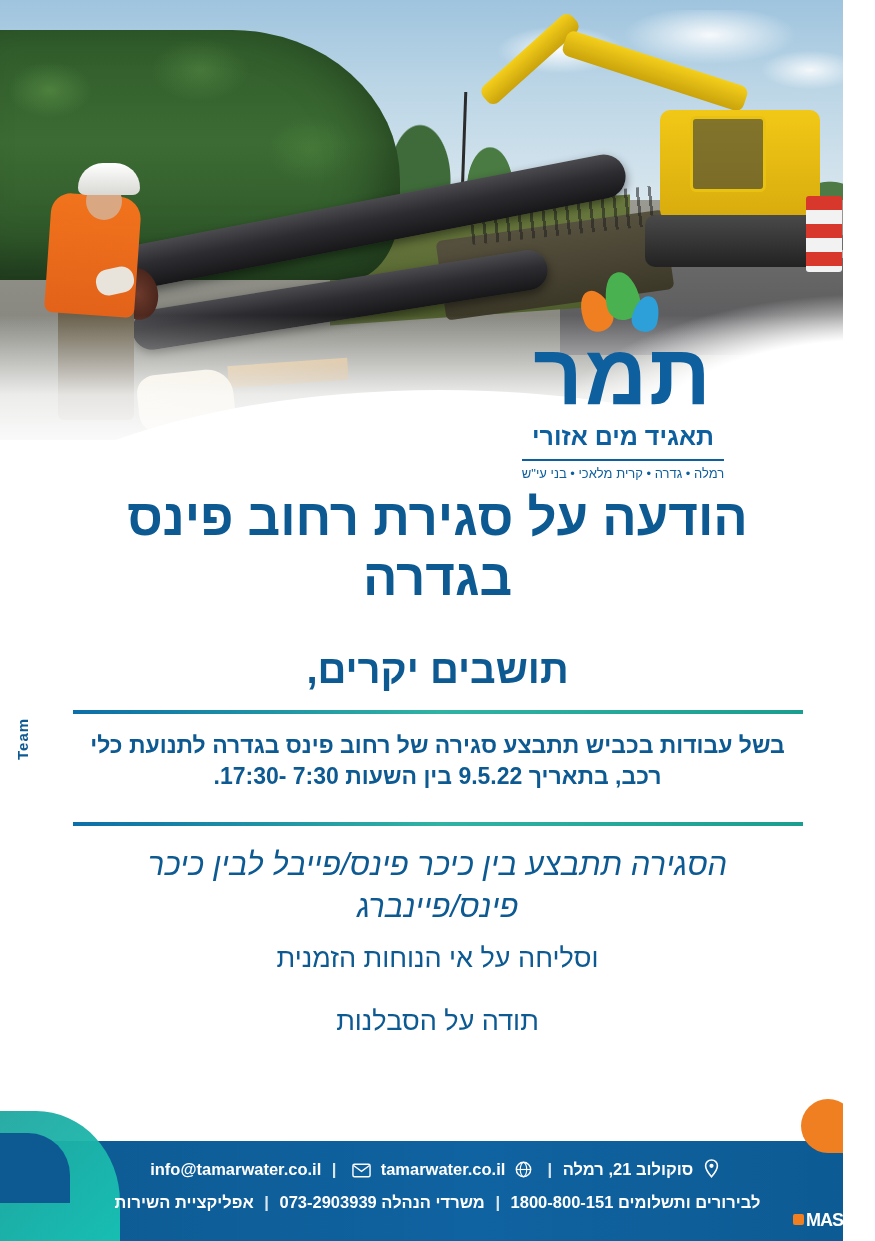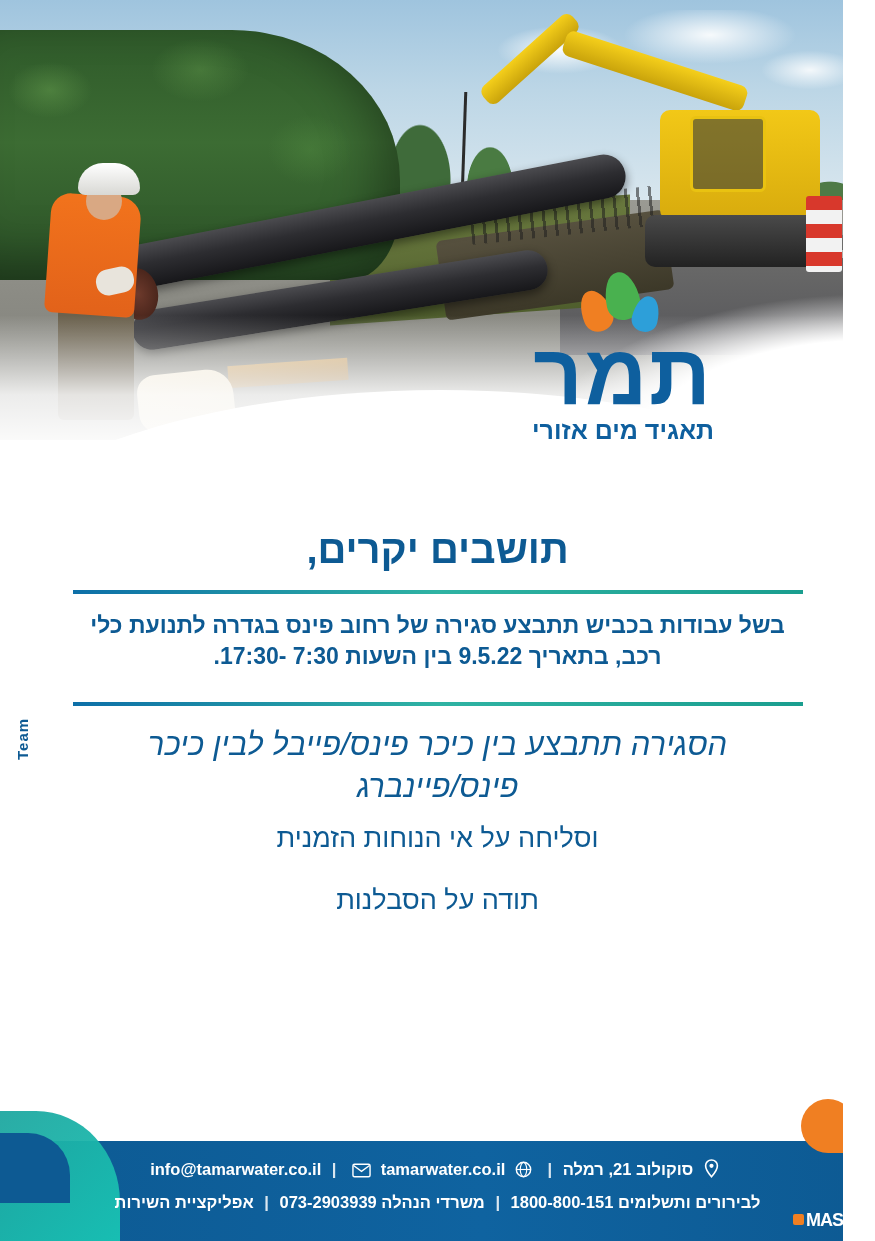--- a/index.html
+++ b/index.html
@@ -294,21 +294,21 @@
     font-size: 86px;
     font-weight: bold;
     color: #0e5f9e;
     letter-spacing: 2px;
     line-height: .95;
   }
   .logo-sub {
     font-size: 25px;
     font-weight: bold;
     color: #0e5f9e;
-    margin-top: 0;
+    margin-top: 6px;
   }
   .logo-cities {
     font-size: 13px;
     color: #0e5f9e;
     margin-top: 8px;
     padding-top: 5px;
     border-top: 2px solid #0e5f9e;
     display: inline-block;
   }
 
@@ -482,23 +482,25 @@
   </div>
 
   <div class="logo">
     <div class="logo-drop-wrap">
       <div class="drop drop-orange"></div>
       <div class="drop drop-green"></div>
       <div class="drop drop-blue"></div>
     </div>
     <div class="logo-name">תמר</div>
     <div class="logo-sub">תאגיד מים אזורי</div>
+    <div class="logo-cities">רמלה • גדרה • קרית מלאכי • בני עי"ש</div>
   </div>
 
   <div class="content">
+    <div class="headline">הודעה על סגירת רחוב פינס בגדרה</div>
     <div class="greeting">תושבים יקרים,</div>
     <div class="rule"></div>
     <div class="para">בשל עבודות בכביש תתבצע סגירה של רחוב פינס בגדרה לתנועת כלי רכב, בתאריך 9.5.22 בין השעות 7:30 -17:30.</div>
     <div class="rule"></div>
     <div class="para secondary">הסגירה תתבצע בין כיכר פינס/פייבל לבין כיכר פינס/פיינברג</div>
     <div class="para thanks" style="padding-top:0">וסליחה על אי הנוחות הזמנית</div>
     <div class="para thanks">תודה על הסבלנות</div>
   </div>
 
   <div class="side-team">Team</div>

